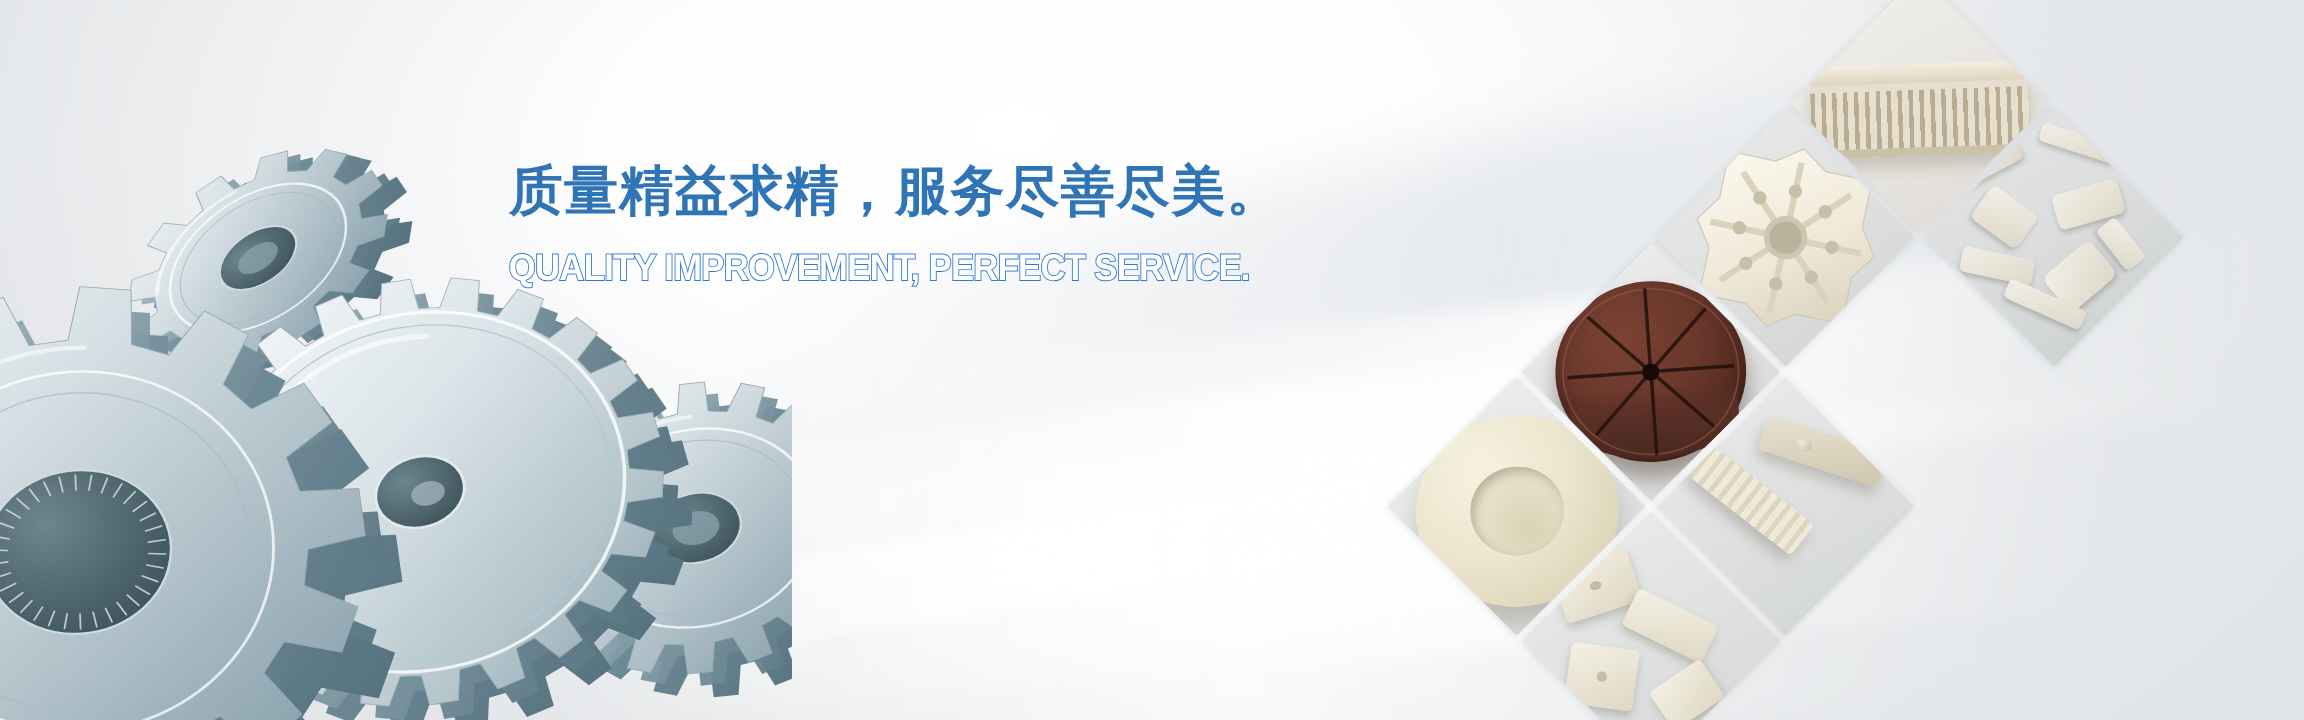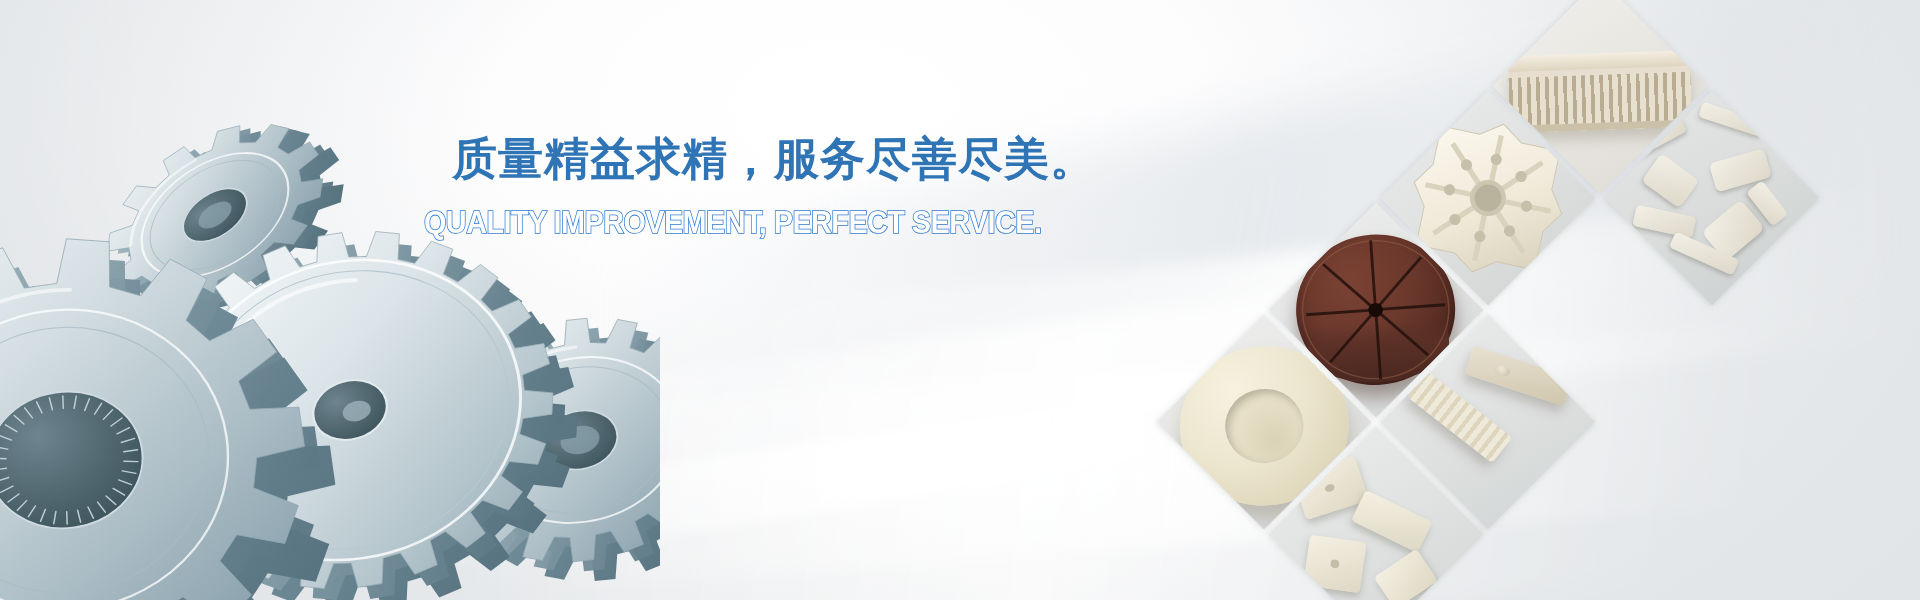--- a/index.html
+++ b/index.html
@@ -61,21 +61,20 @@
   }
 
   
   #copy{
     position:absolute; left:424px; top:132px; width:680px;
   }
   #headline{
     font-size:45px; font-weight:bold; letter-spacing:1px;
     color:#2f74b5; line-height:1.22; white-space:nowrap;
     text-shadow:0 1px 1px rgba(255,255,255,.85);
-    margin-left:28px;
   }
   #subhead{
     margin-top:20px;
     font-size:31px; font-weight:bold; line-height:1;
     white-space:nowrap;
     letter-spacing:-0.6px;
     transform:scaleX(.93); transform-origin:left center;
     color:#ffffff;
     -webkit-text-stroke:1.6px #2f7ad1;
     paint-order:stroke fill;

